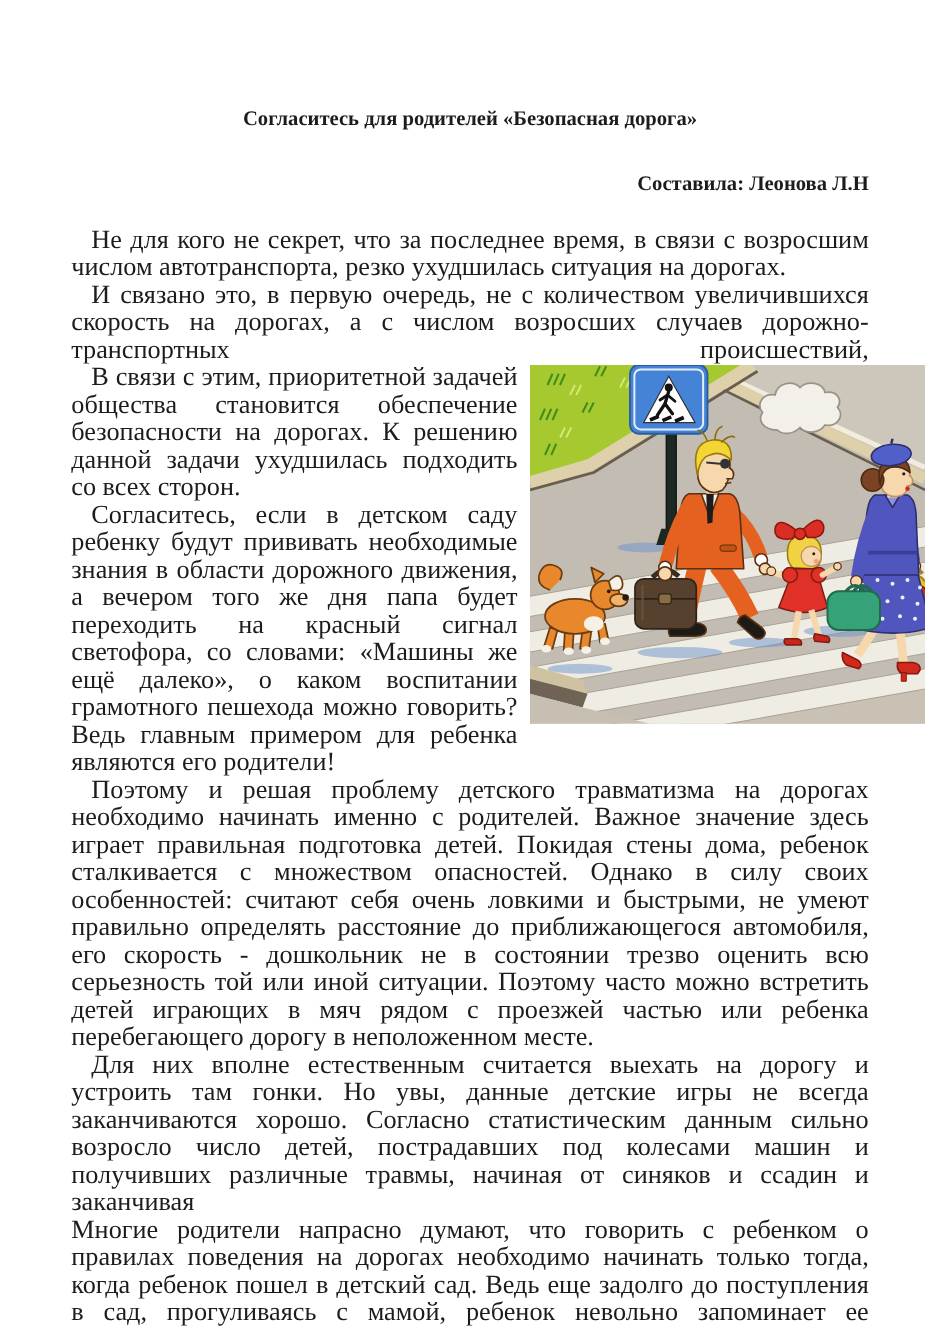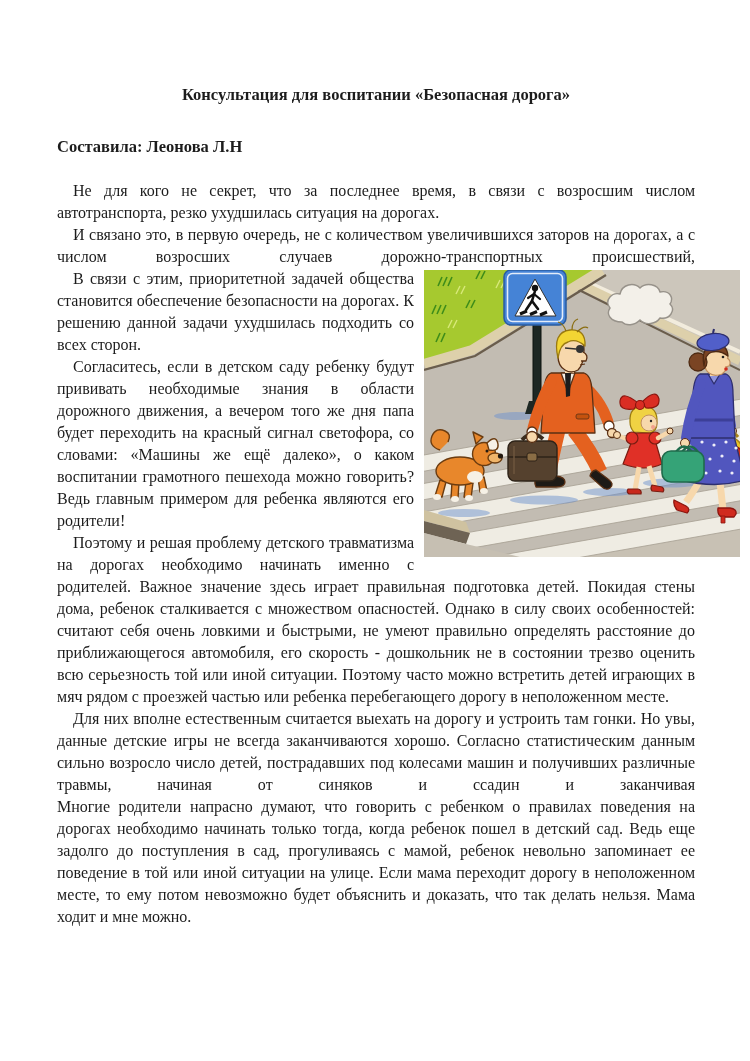--- a/index.html
+++ b/index.html
@@ -18,52 +18,52 @@
     width:638px;
   }
   .doc-title{
     text-align:center;
     font-weight:bold;
     font-size:16.5px;
     line-height:22px;
     margin:0 0 30px 0;
   }
   .doc-byline{
-    text-align:left;
+    text-align:right;
     font-weight:bold;
     font-size:16.5px;
     line-height:22px;
     margin:0 0 22px 0;
   }
   .para{
     margin:0;
     text-align:justify;
-    font-size:16px;
+    font-size:21px;
     line-height:22px;
   }
   .ind{text-indent:16px;}
   .jlast{text-align-last:justify;}
   .figure-float{
     float:right;
     width:316px;height:287px;
     margin:2px -45px 6px 10px;
   }
   .figure-float svg{display:block;width:316px;height:287px;}
 </style>
 </head>
 <body>
 
 <div class="page">
   <div class="content">
 
-    <p class="doc-title">Консультация для воспитании «Безопасная дорога»</p>
+    <p class="doc-title">Согласитесь для родителей «Безопасная дорога»</p>
     <p class="doc-byline">Составила: Леонова Л.Н</p>
 
     <p class="para ind">Не для кого не секрет, что за последнее время, в связи с возросшим числом автотранспорта, резко ухудшилась ситуация на дорогах.</p>
-    <p class="para ind jlast">И связано это, в первую очередь, не с количеством увеличившихся заторов на дорогах, а с числом возросших случаев дорожно-транспортных происшествий,</p>
+    <p class="para ind jlast">И связано это, в первую очередь, не с количеством увеличившихся скорость на дорогах, а с числом возросших случаев дорожно-транспортных происшествий,</p>
 
     <div class="figure-float">
       <svg viewBox="0 0 316 287" width="316" height="287">
         <defs>
             <clipPath id="frame">
               <rect width="316" height="287"></rect>
             </clipPath>
           </defs>
         <g clip-path="url(#frame)">
 

